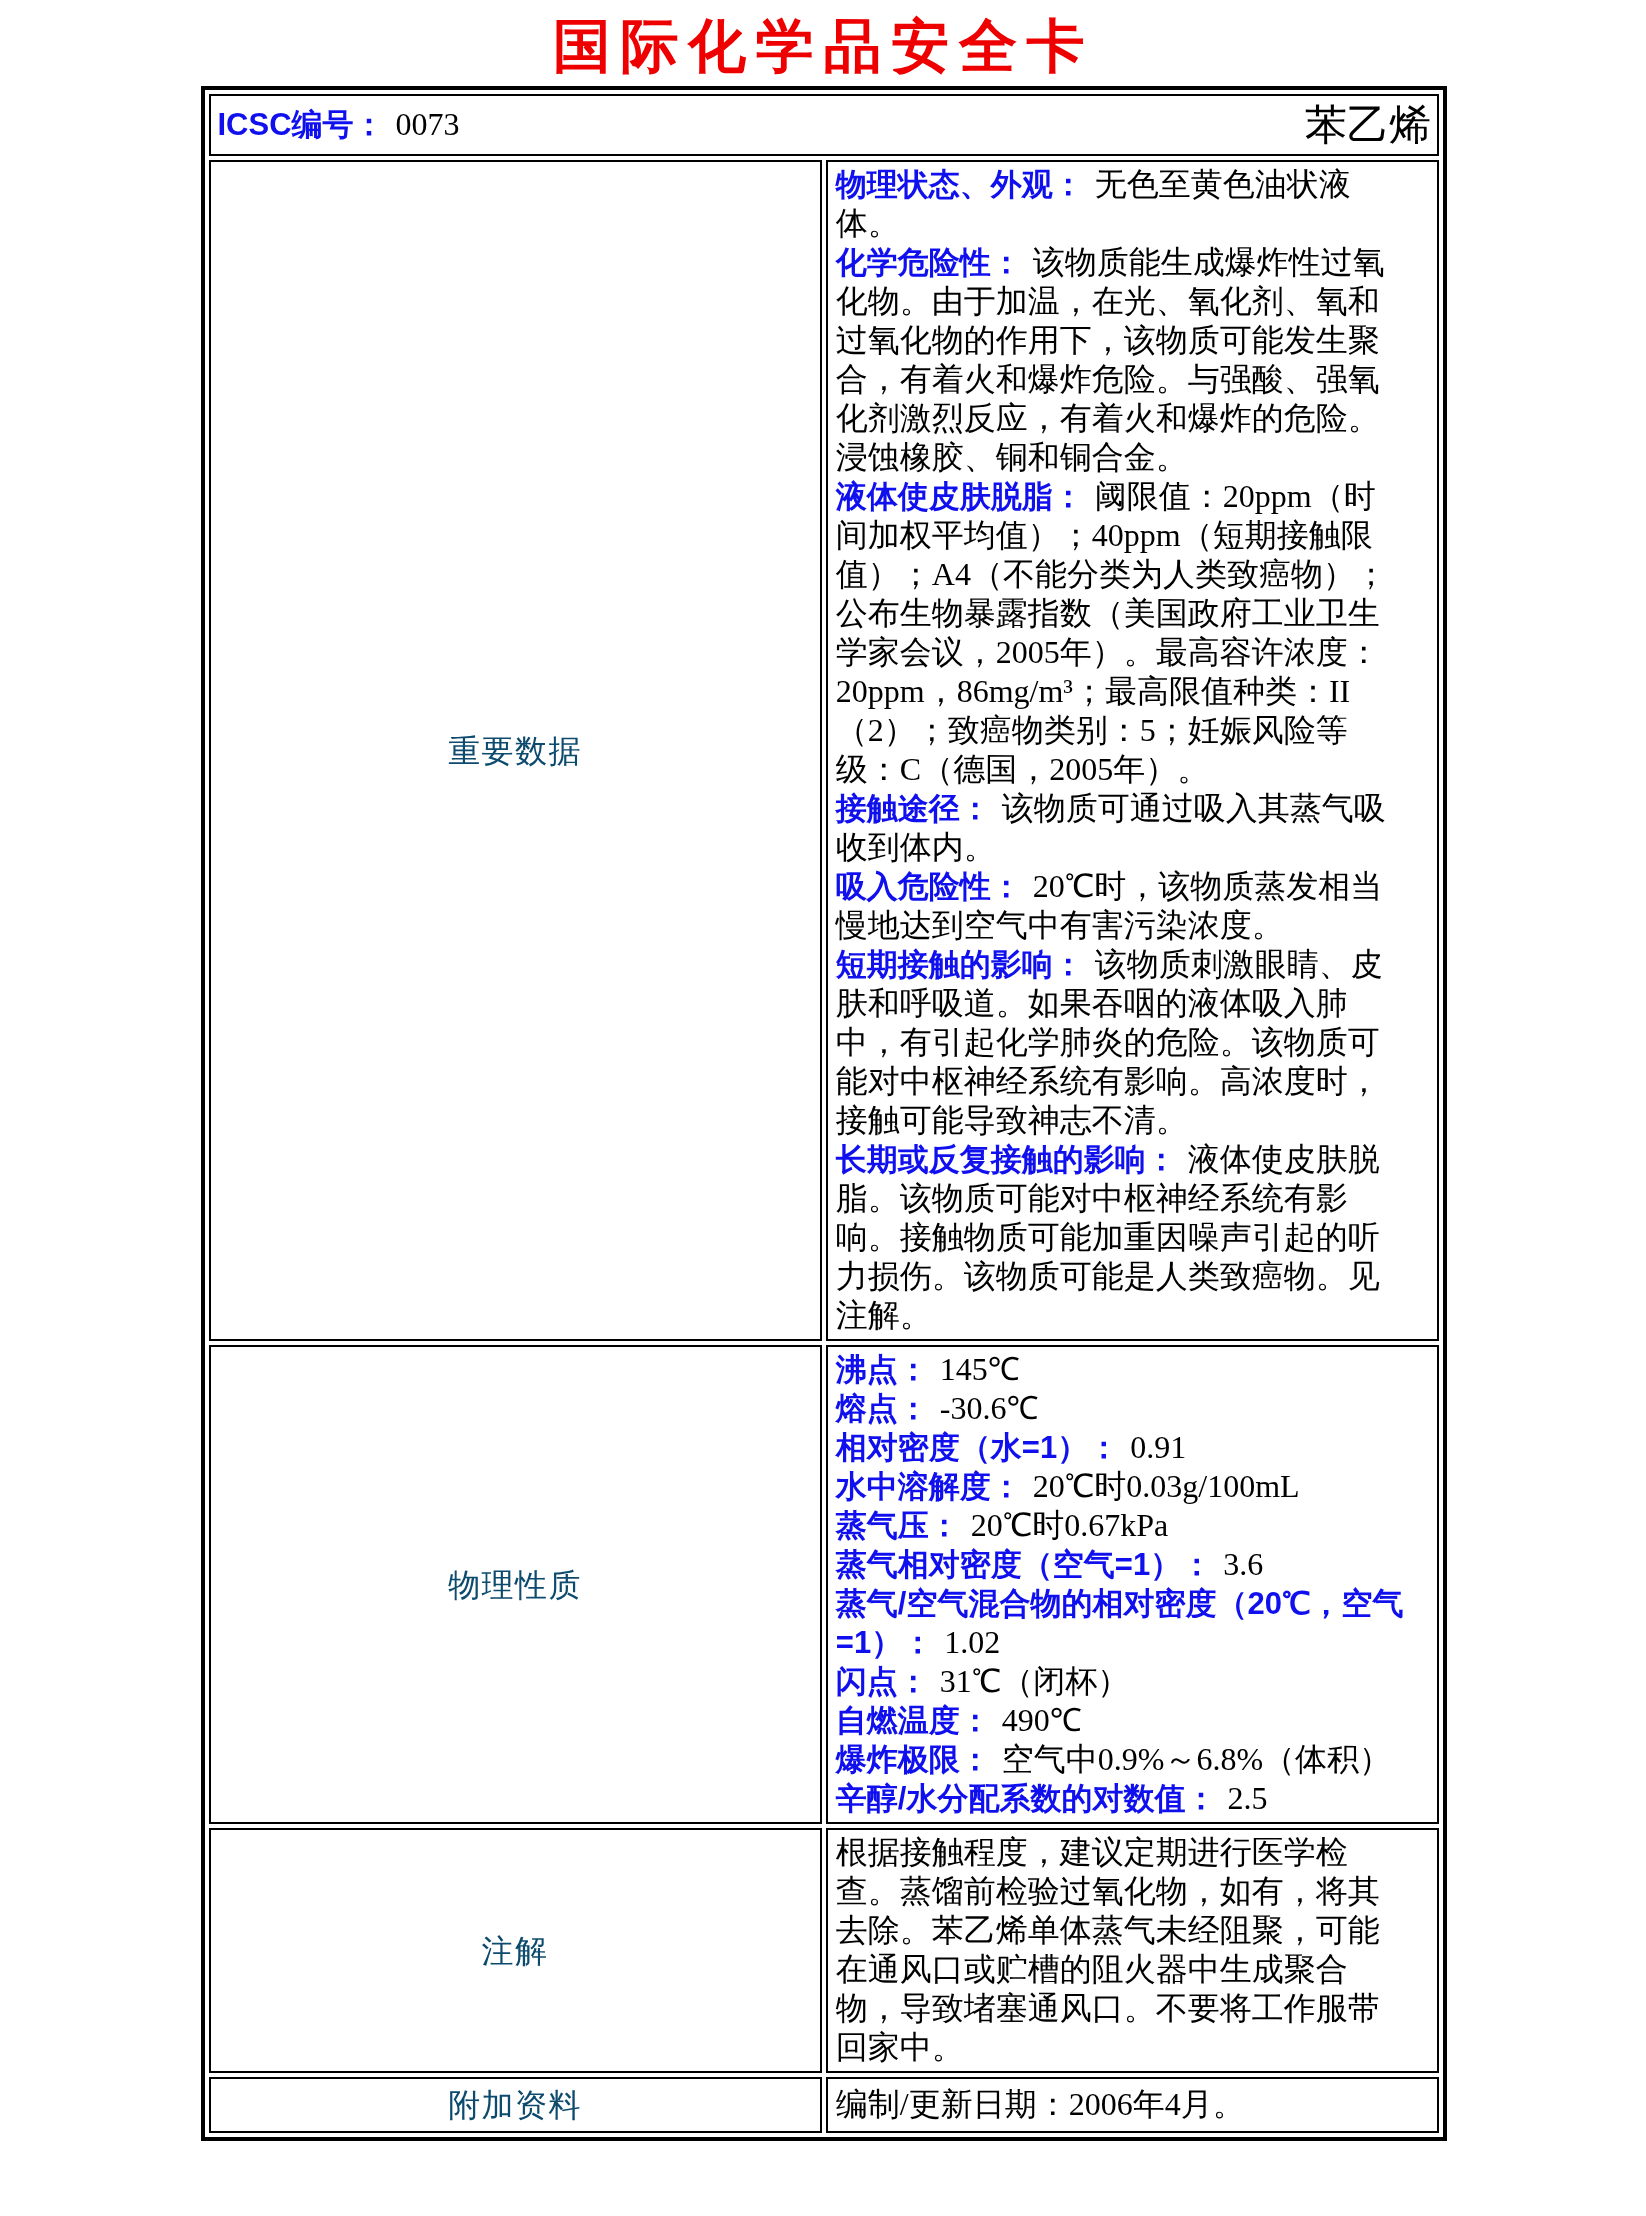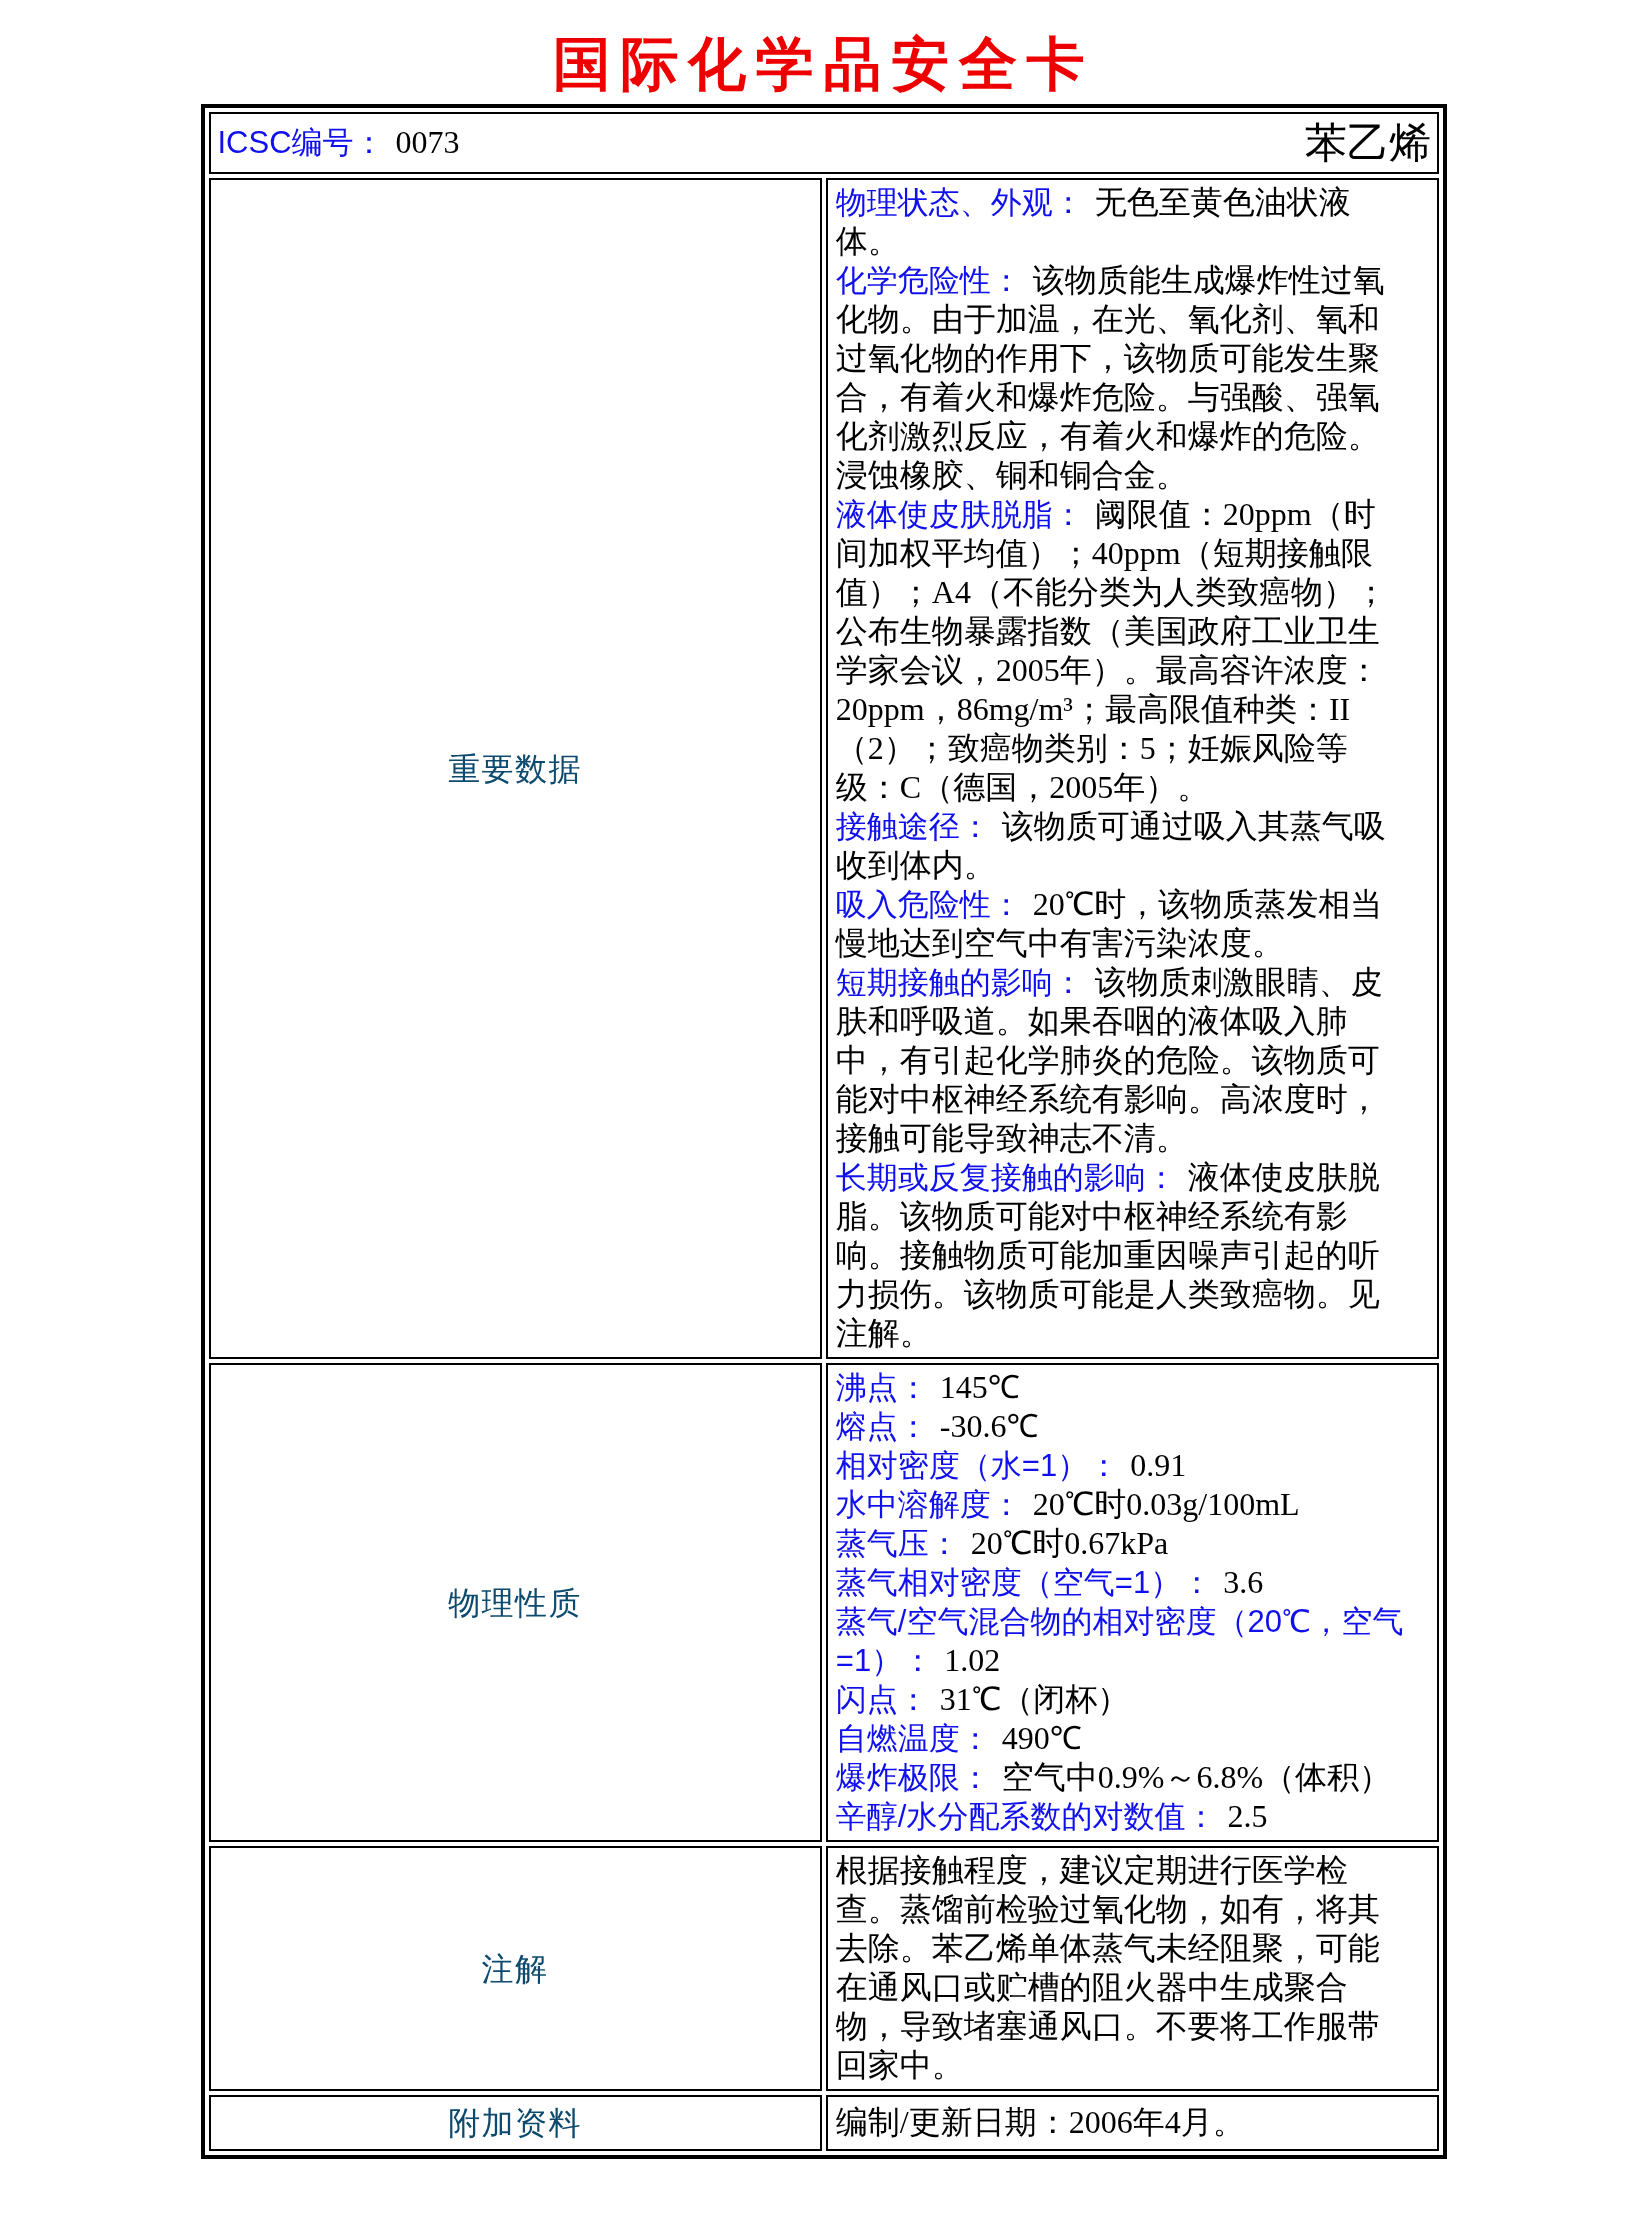--- a/index.html
+++ b/index.html
@@ -1,20 +1,20 @@
 <!DOCTYPE html>
 <html style="font-size:11px"><head>
 <meta charset="utf-8">
 <style>
   html,body { margin:0; padding:0; background:#ffffff; }
   body { width:1647px; min-height:2216px; font-family:"Liberation Serif", serif; color:#000; }
   .page { width:1647px; min-height:2216px; background:#fff; }
 
   .title {
-    margin:0; padding-top:28px; height:72px;
+    margin:0; padding-top:10px; height:72px;
     text-align:center; color:#ee0000;
     font-family:"Liberation Sans", sans-serif;
     font-size:58px; font-weight:bold; letter-spacing:9.7px; line-height:72px;
   }
 
   table.card {
     width:1246px; margin:4.2px auto 0 auto;
     border-collapse:separate; border-spacing:4.2px;
     border:4.9px solid #000; background:#fff;
     table-layout:fixed;
@@ -37,21 +37,21 @@
 
   
   td.content {
     vertical-align:top; padding:2.8px 29px 4.2px 8.3px;
     font-size:32px; line-height:39px; color:#000;
   }
   td.content p { margin:0; }
 
   .lbl {
     font-family:"Liberation Sans", sans-serif;
-    font-weight:normal; color:#1010ee; font-size:31px;
+    font-weight:bold; color:#1010ee; font-size:31px;
     margin-right:11px;
     margin-top:24px;
   }
 
   td.env-cell { height:104px; }
   td.add-cell { height:45px; vertical-align:middle; }
 </style>
 </head>
 <body>
 

